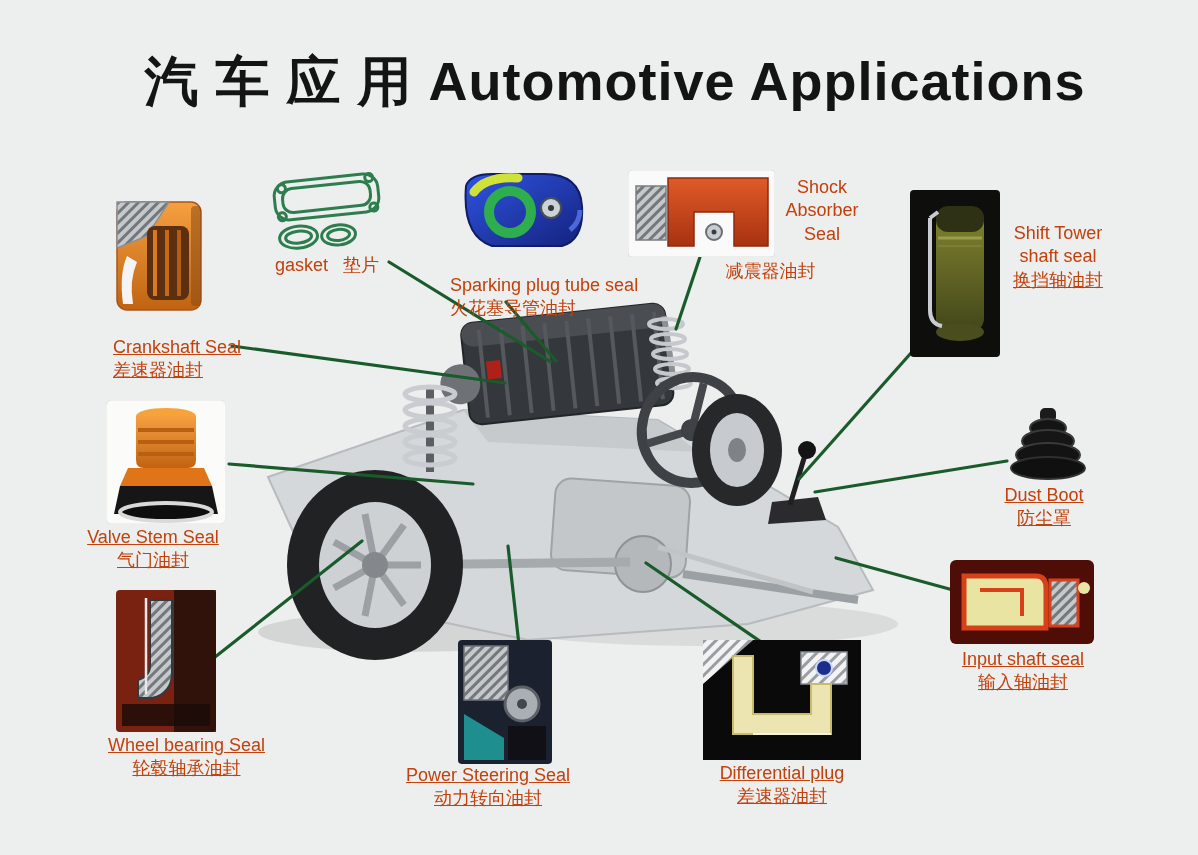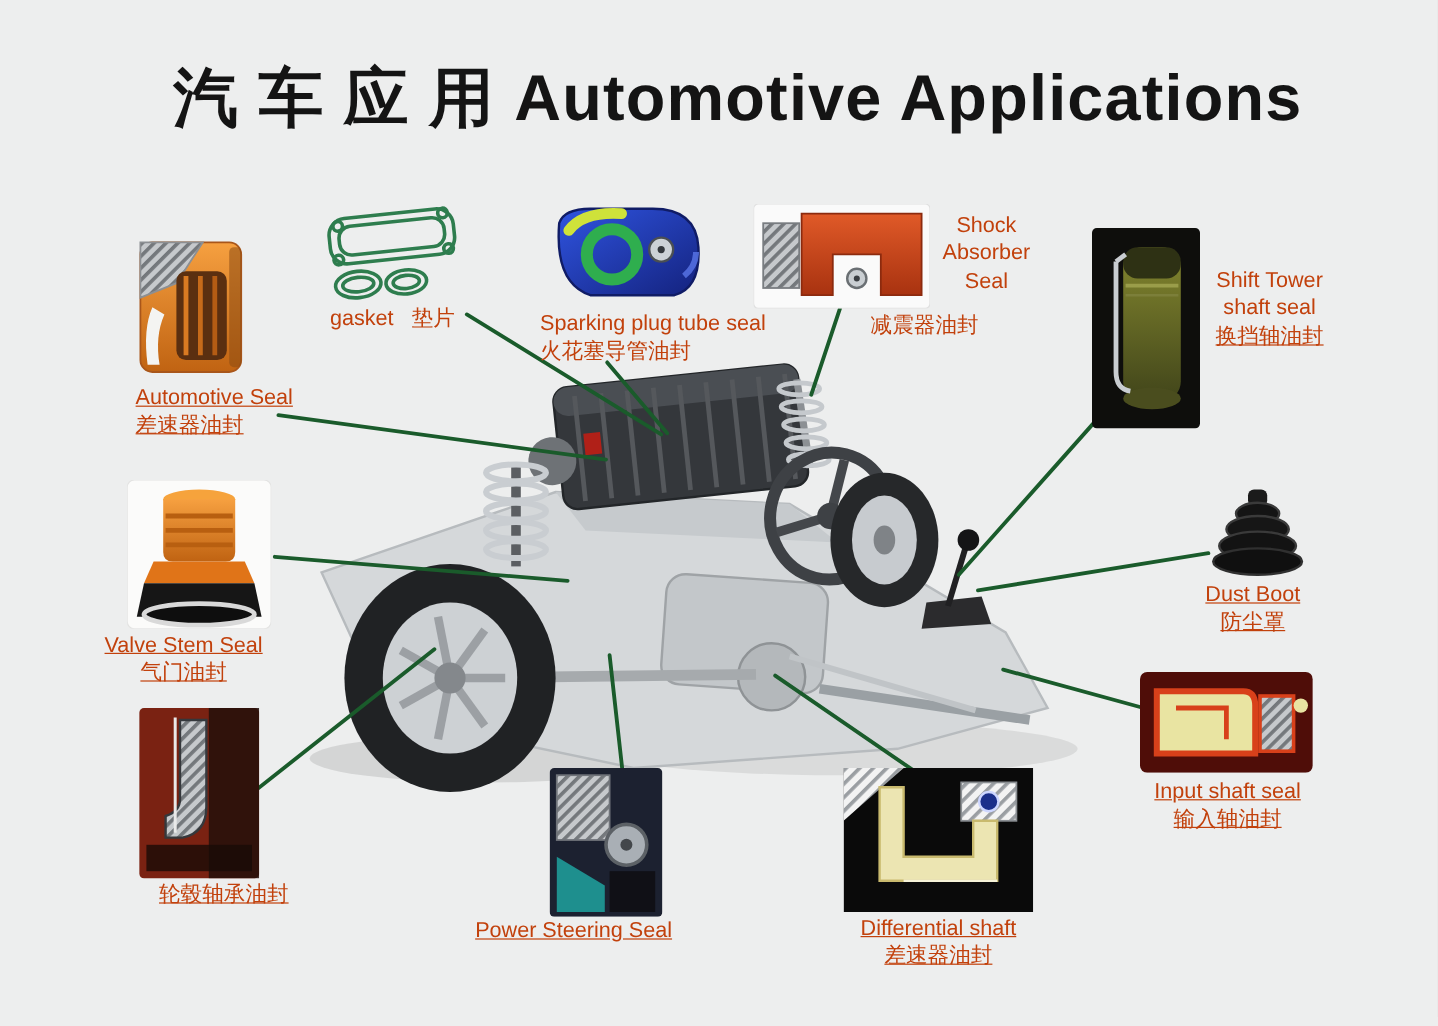--- a/index.html
+++ b/index.html
@@ -2,21 +2,21 @@
 <html><head>
 <meta charset="utf-8">
 <style>
   html,body{margin:0;padding:0;background:#e4e6e6;font-family:"Liberation Sans","DejaVu Sans",sans-serif;}
   .canvas{position:relative;width:1198px;height:855px;background:#edeeee;overflow:hidden;margin:0 auto;}
   .abs{position:absolute;}
   .title{position:absolute;top:46px;left:16px;width:100%;text-align:center;font-size:54px;font-weight:700;color:#141414;letter-spacing:1px;z-index:3;}
   .lbl{position:absolute;font-size:18px;line-height:1.3;color:#c2410c;z-index:3;font-weight:500;}
   .lbl .b{display:block;text-decoration:underline;}
   .c{text-align:center;}
-  .l{text-align:left;}
+  .l{text-align:left;margin-top:16px;}
   .illus{z-index:3;}
   svg{display:block;}
   #connectors{position:absolute;left:0;top:0;z-index:2;pointer-events:none;}
   #car{z-index:1;}
 </style>
 </head>
 <body>
 
 <div class="canvas">
 
@@ -153,21 +153,21 @@
       <rect x="4" y="6" width="84" height="108" rx="10" fill="url(#gOrange)" stroke="#a9561a" stroke-width="1.5"></rect>
       <path d="M4,6 L56,6 L34,40 L4,52 Z" fill="url(#hatchMetal)" stroke="#8c8f93" stroke-width="1.5"></path>
       <rect x="34" y="30" width="42" height="74" rx="8" fill="#5b2f10"></rect>
       <line x1="42" y1="34" x2="42" y2="100" stroke="#d97a22" stroke-width="4"></line>
       <line x1="54" y1="34" x2="54" y2="100" stroke="#c66a1a" stroke-width="4"></line>
       <line x1="66" y1="34" x2="66" y2="100" stroke="#b45c14" stroke-width="4"></line>
       <path d="M10,108 Q6,78 14,60 L24,66 Q16,84 20,108 Z" fill="#f4f4f2"></path>
       <rect x="78" y="10" width="10" height="100" rx="4" fill="#8a4a12" opacity="0.55"></rect>
     </svg>
     <div class="lbl l" style="left:113px;top:320px;width:170px">
-      <span class="b">Automotive Seal</span>
+      <span class="b">Crankshaft Seal</span>
       <span class="b">差速器油封</span>
     </div>
   </div>
 
   <div>
     <svg class="abs illus" style="left:452px;top:166px" width="140" height="86" viewBox="0 0 140 86">
       <path d="M14,20 Q10,70 40,80 L110,80 Q132,74 130,40 Q128,8 92,8 L40,8 Q18,8 14,20 Z" fill="url(#gBlue)" stroke="#101c66" stroke-width="2"></path>
       <path d="M22,26 Q34,10 66,12" fill="none" stroke="#cfe23a" stroke-width="9" stroke-linecap="round"></path>
       <circle cx="58" cy="46" r="21" fill="none" stroke="#2fae4e" stroke-width="10"></circle>
       <circle cx="99" cy="42" r="10" fill="#ccd2d6" stroke="#4a4f53" stroke-width="2"></circle>
@@ -240,48 +240,50 @@
   <div>
     <svg class="abs illus" style="left:703px;top:640px" width="158" height="120" viewBox="0 0 158 120">
       <rect x="0" y="0" width="158" height="120" fill="#0a0a0a"></rect>
       <path d="M0,0 L50,0 L0,44 Z" fill="url(#hatchWhite)"></path>
       <rect x="98" y="12" width="46" height="32" fill="url(#hatchWhite)" stroke="#8b8f93" stroke-width="1.5"></rect>
       <circle cx="121" cy="28" r="8" fill="#1b2f8a" stroke="#cdd6ff" stroke-width="2"></circle>
       <path d="M30,16 h20 v58 h58 v-30 h20 v50 h-98 Z" fill="#ece5b2" stroke="#c9ba6e" stroke-width="2"></path>
       <line x1="50" y1="94" x2="128" y2="94" stroke="#f7f3d8" stroke-width="2"></line>
     </svg>
     <div class="lbl c" style="left:698px;top:762px;width:168px">
-      <span class="b">Differential shaft</span>
+      <span class="b">Differential plug</span>
       <span class="b">差速器油封</span>
     </div>
   </div>
 
   <div>
     <svg class="abs illus" style="left:458px;top:640px" width="94" height="124" viewBox="0 0 94 124">
       <rect x="0" y="0" width="94" height="124" rx="4" fill="#1c2130"></rect>
       <rect x="6" y="6" width="44" height="54" fill="url(#hatchMetal)" stroke="#70747a" stroke-width="1.5"></rect>
       <circle cx="64" cy="64" r="17" fill="#a9afb5" stroke="#5c6166" stroke-width="3"></circle>
       <circle cx="64" cy="64" r="5" fill="#43474b"></circle>
       <path d="M6,74 L46,98 L46,120 L6,120 Z" fill="#1e8f8e"></path>
       <rect x="50" y="86" width="38" height="34" fill="#101016"></rect>
     </svg>
-    <div class="lbl c" style="left:380px;top:764px;width:196px">
+    <div class="lbl c" style="left:390px;top:764px;width:196px">
       <span class="b">Power Steering Seal</span>
+      <span class="b">动力转向油封</span>
     </div>
   </div>
 
   <div>
     <svg class="abs illus" style="left:116px;top:590px" width="100" height="142" viewBox="0 0 100 142">
       <rect x="0" y="0" width="100" height="142" rx="4" fill="#7a2212"></rect>
       <rect x="58" y="0" width="42" height="142" fill="#230f0a" opacity="0.85"></rect>
       <path d="M34,10 h22 v72 q0,22 -20,26 h-14 v-18 q12,-4 12,-14 v-66 Z" fill="url(#hatchMetal)" stroke="#35383c" stroke-width="2"></path>
       <line x1="30" y1="8" x2="30" y2="104" stroke="#e9e9e9" stroke-width="2.5"></line>
       <rect x="6" y="114" width="88" height="22" fill="#190b06" opacity="0.8"></rect>
     </svg>
     <div class="lbl c" style="left:94px;top:734px;width:185px">
+      <span class="b">Wheel bearing Seal</span>
       <span class="b">轮毂轴承油封</span>
     </div>
   </div>
 
   <div>
     <svg class="abs illus" style="left:106px;top:400px" width="120" height="124" viewBox="0 0 120 124">
       <rect x="0" y="0" width="120" height="124" rx="6" fill="#fbfbfa" stroke="#e3e3e2"></rect>
       <ellipse cx="60" cy="16" rx="30" ry="8" fill="#f6a33c"></ellipse>
       <path d="M30,16 h60 v44 q0,8 -8,8 h-44 q-8,0 -8,-8 Z" fill="url(#gOrange)"></path>
       <line x1="32" y1="30" x2="88" y2="30" stroke="#b85f10" stroke-width="4"></line>

